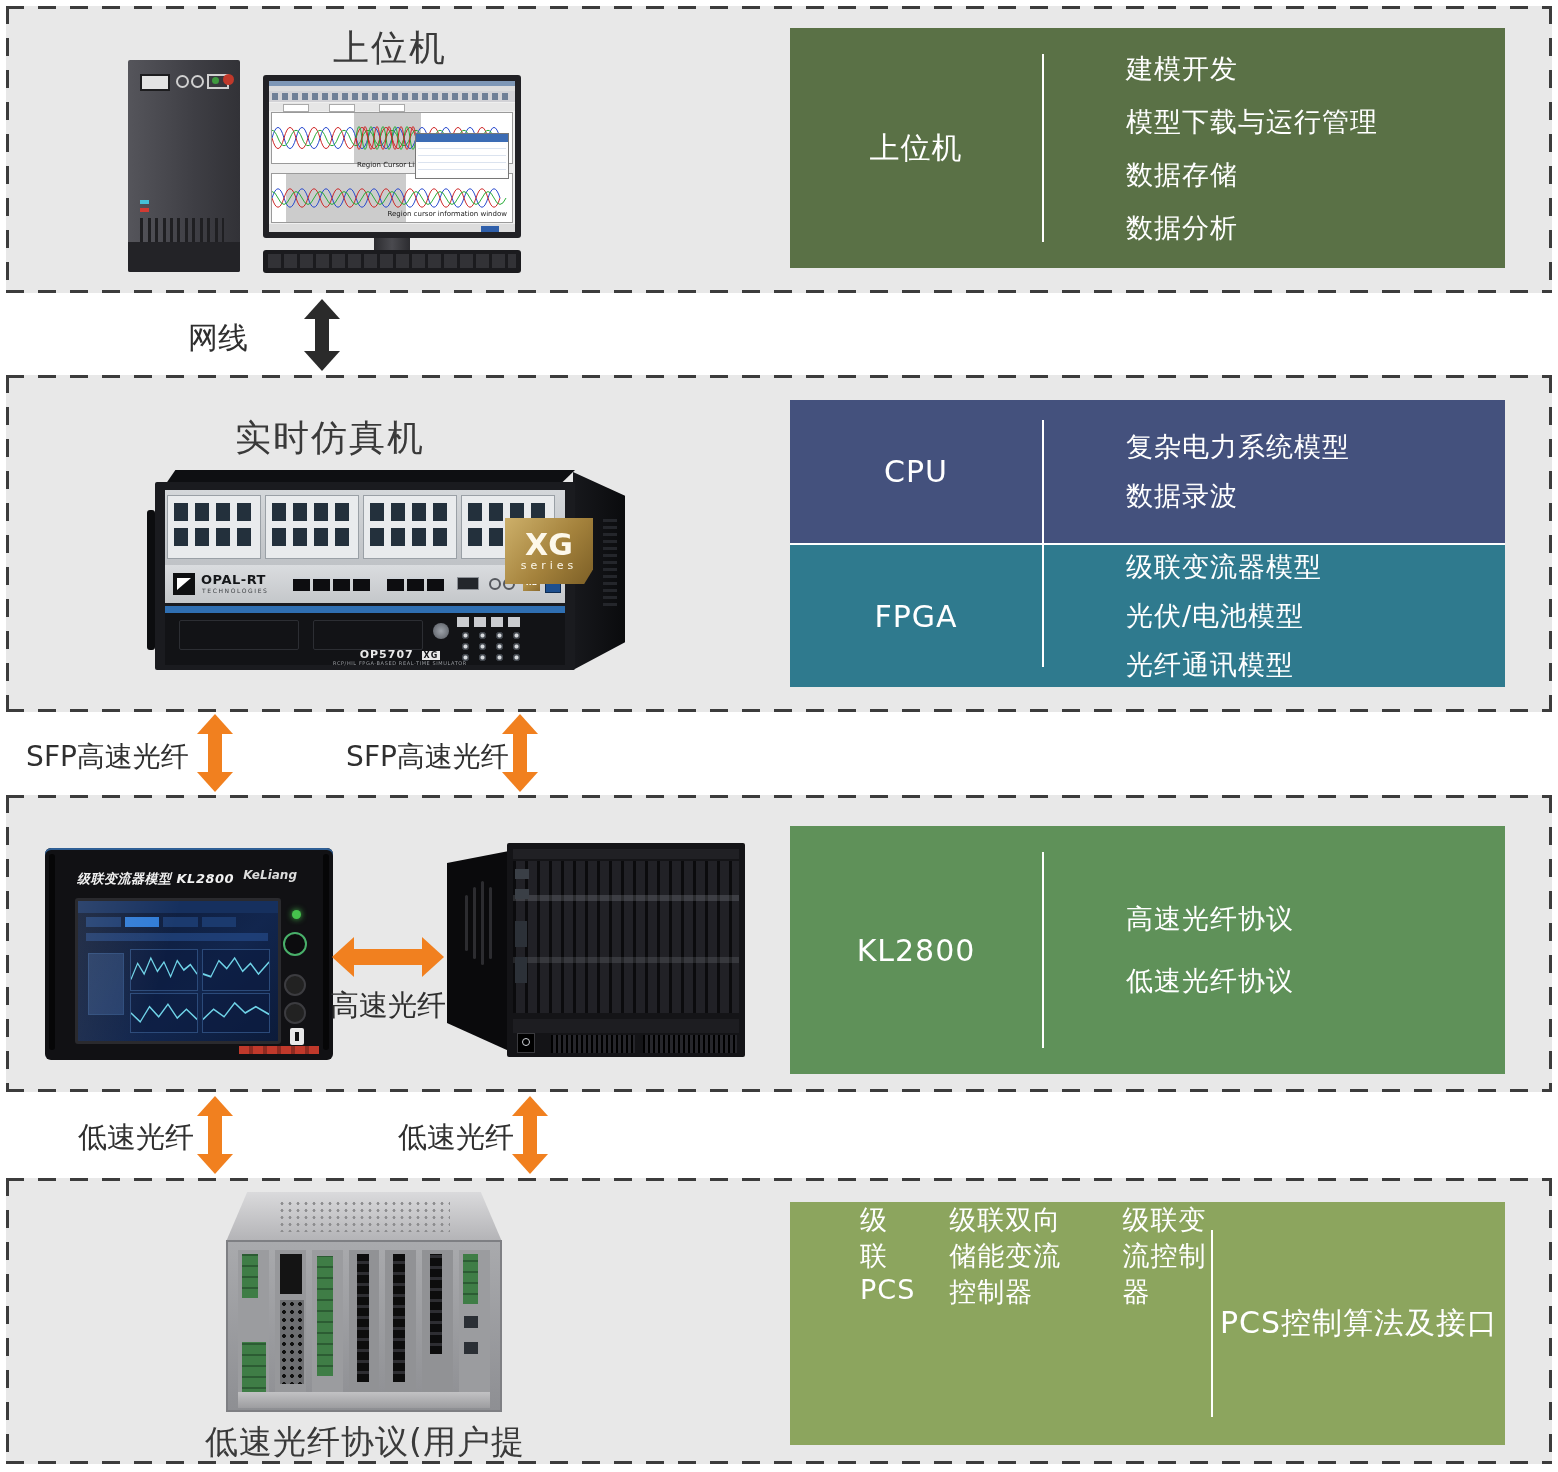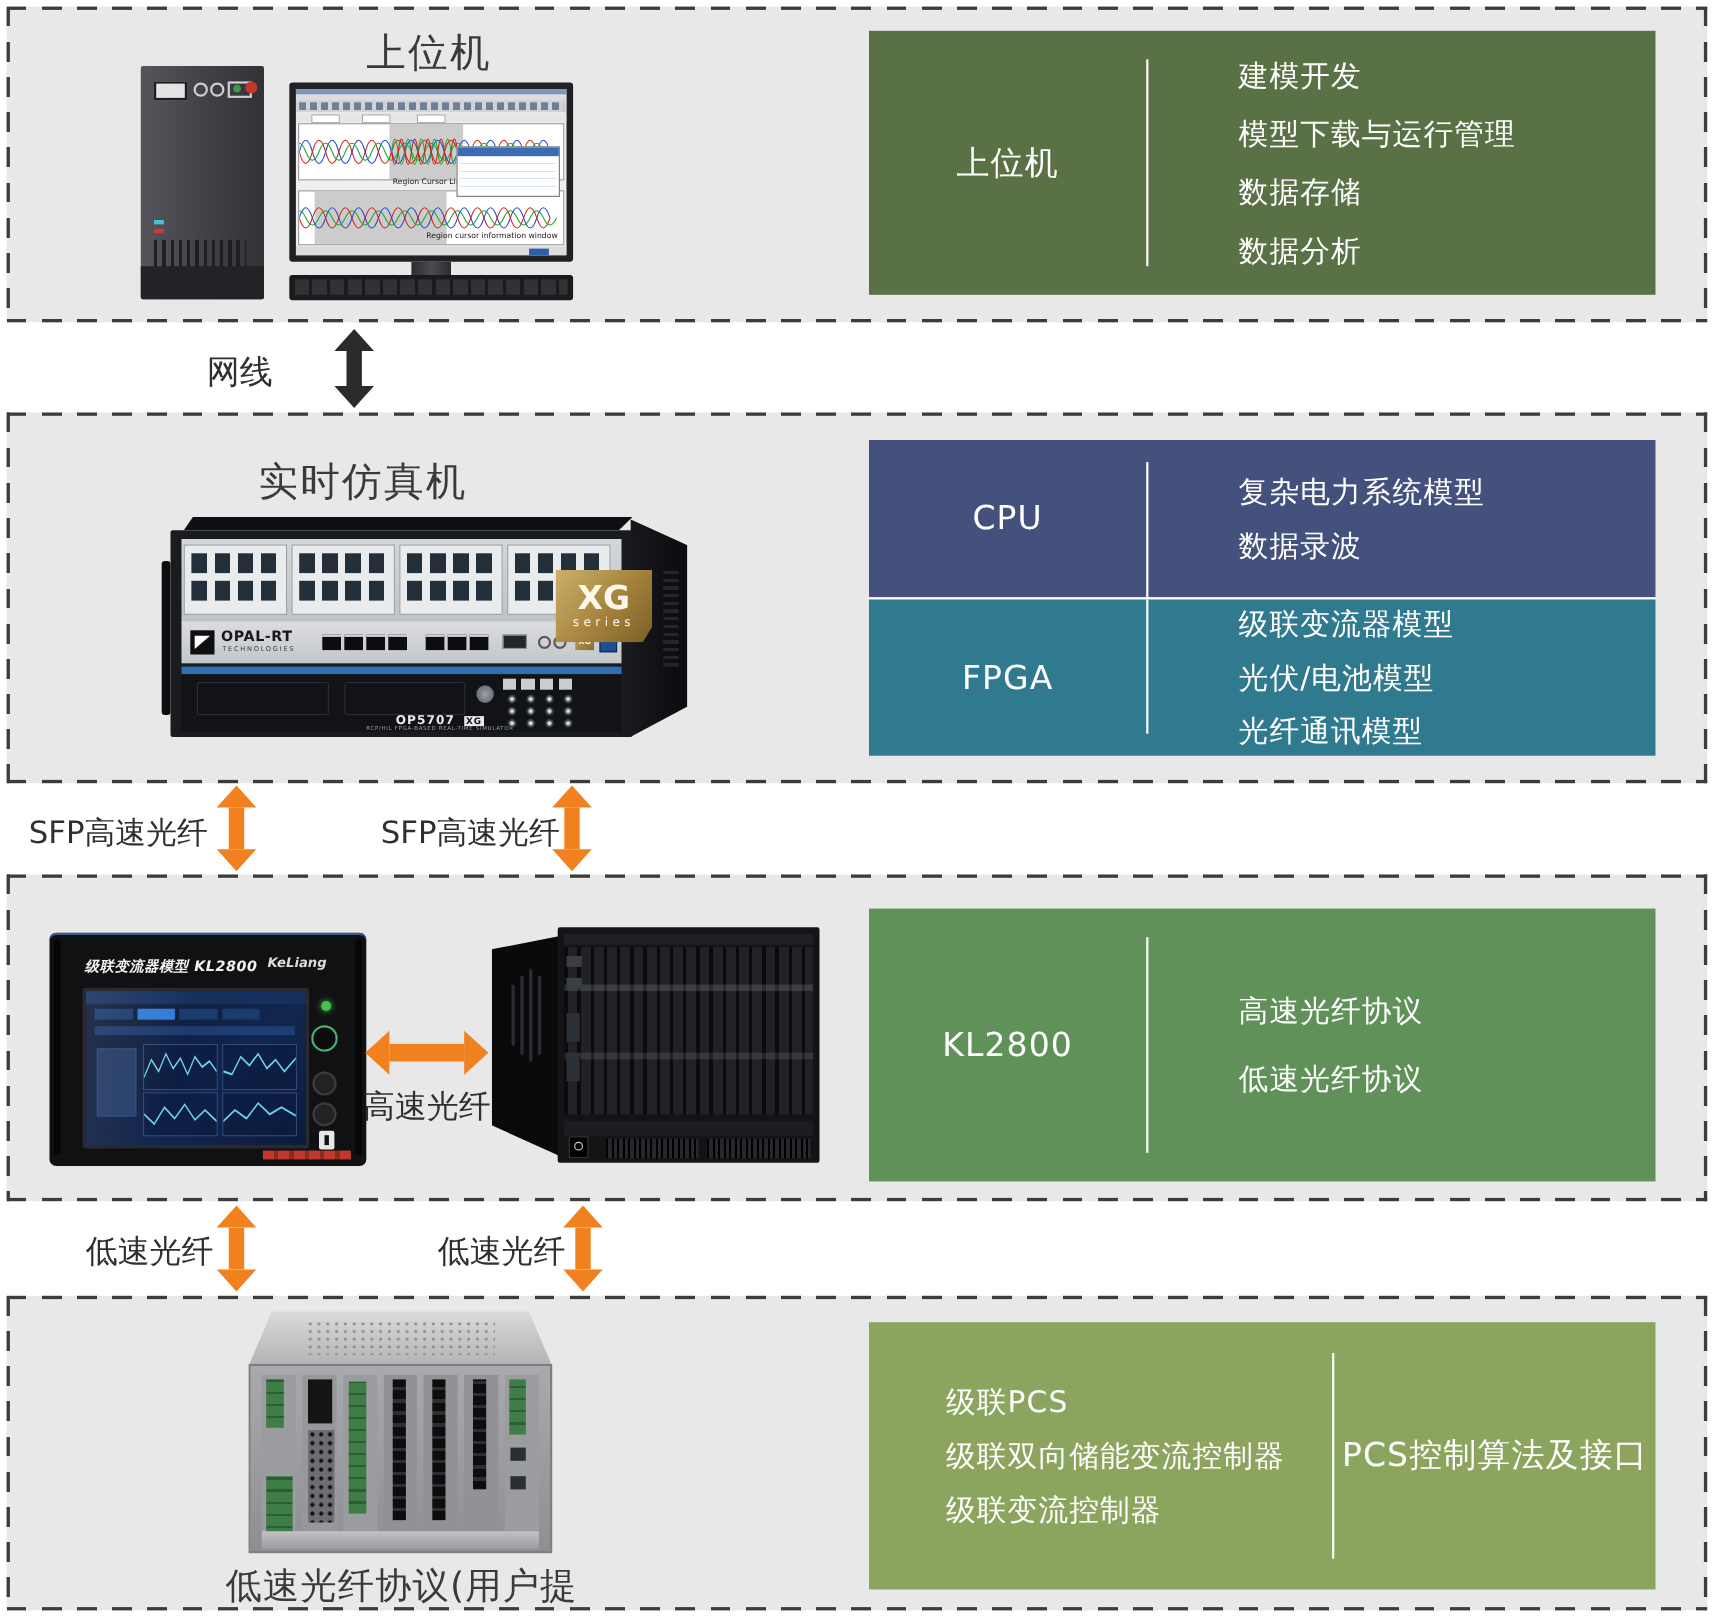--- a/index.html
+++ b/index.html
@@ -420,21 +420,21 @@
         <div class="abs" style="left:5px;top:66px;width:14px;height:12px;background:#2b2f35;"></div>
         <div class="abs" style="left:5px;top:92px;width:14px;height:12px;background:#2b2f35;"></div>
       </div>
     </div>
     <div class="abs" style="left:20px;right:20px;top:200px;height:16px;background:linear-gradient(#c2c2c4,#9d9da0);"></div>
   </div>
 
   <div class="sec-title" style="left:195px;top:1420px;width:340px;font-size:33px;letter-spacing:1px;">低速光纤协议(用户提供)</div>
 
   <div class="infobox" style="top:1202px;height:243px;background:#8ca55e;">
-    <div style="flex:0 0 421px;display:flex;flex-direction:column;justify-content:center;gap:13px;
+    <div style="flex:0 0 421px;display:flex;flex-direction:row;justify-content:center;gap:34px;
          padding-left:70px;box-sizing:border-box;font-size:27px;letter-spacing:1px;">
       <div>级联PCS</div>
       <div>级联双向储能变流控制器</div>
       <div>级联变流控制器</div>
     </div>
     <div class="vdiv" style="margin:28px 0;"></div>
     <div style="flex:1;display:flex;align-items:center;justify-content:center;font-size:30px;letter-spacing:1px;">PCS控制算法及接口</div>
   </div>
 
 </div>

